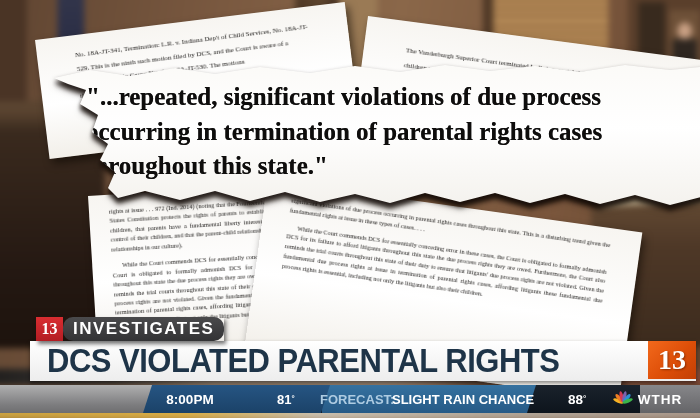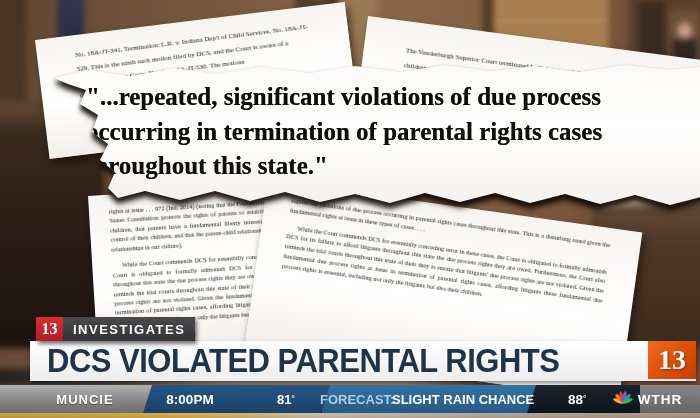--- a/index.html
+++ b/index.html
@@ -73,21 +73,21 @@
      text-shadow:0 0 .6px rgba(0,0,0,.7);}
 
   
   #investigates-badge{position:absolute;left:36px;top:317px;height:24px;z-index:7;display:flex;
      box-shadow:2px 3px 4px rgba(0,0,0,.55);}
   #badge-num{width:27px;display:flex;align-items:center;justify-content:center;
      background:linear-gradient(180deg,#d92d31,#b31d23);color:#fff;
      font-family:"Liberation Serif",serif;font-weight:700;font-size:16px;}
   #badge-label{display:flex;align-items:center;padding:0 10px;
      background:linear-gradient(180deg,#4a4a4c,#333335);color:#fff;
-     font-weight:700;font-size:13px;letter-spacing:1.5px;}
+     font-weight:700;font-size:17px;letter-spacing:1.5px;border-radius:10px;}
 
   
   #headline-banner{position:absolute;left:30px;top:341px;width:666px;height:40px;z-index:6;
      background:linear-gradient(180deg,#ffffff,#ededed);display:flex;align-items:center;
      box-shadow:0 2px 4px rgba(0,0,0,.45);}
   #headline-text{padding-left:17px;font-weight:700;font-size:31px;letter-spacing:-.5px;
      color:#1e3448;white-space:nowrap;transform:scaleY(1.05);transform-origin:left center;}
   #headline-logo{position:absolute;right:0;top:0;width:48px;height:38px;
      background:linear-gradient(135deg,#f2691c,#dd4e08 55%,#c23f05);
      display:flex;align-items:center;justify-content:center;color:#fff;
@@ -195,21 +195,20 @@
     <div id="headline-logo">13</div>
   </div>
 
   <div id="ticker">
     <div class="tk" id="tk-base"></div>
     <div class="tk" id="tk-bluelight"></div>
     <div class="tk" id="tk-bluedark"></div>
     <div class="tk" id="tk-city"></div>
     <div class="tk" id="tk-station"></div>
 
-    <div class="tk-text" id="tk-city-label">MUNCIE</div>
     <div class="tk-text" id="tk-time">8:00PM</div>
     <div class="tk-text" id="tk-temp-value">
         <span>81</span>
         <sup class="deg">°</sup>
       </div>
     <div class="tk-text" id="tk-forecast-label">FORECAST:</div>
     <div class="tk-text" id="tk-forecast-value">SLIGHT RAIN CHANCE</div>
     <div class="tk-text" id="tk-clock">6:01</div>
     <div class="tk-text" id="tk-curtemp">
         <span>88</span>

